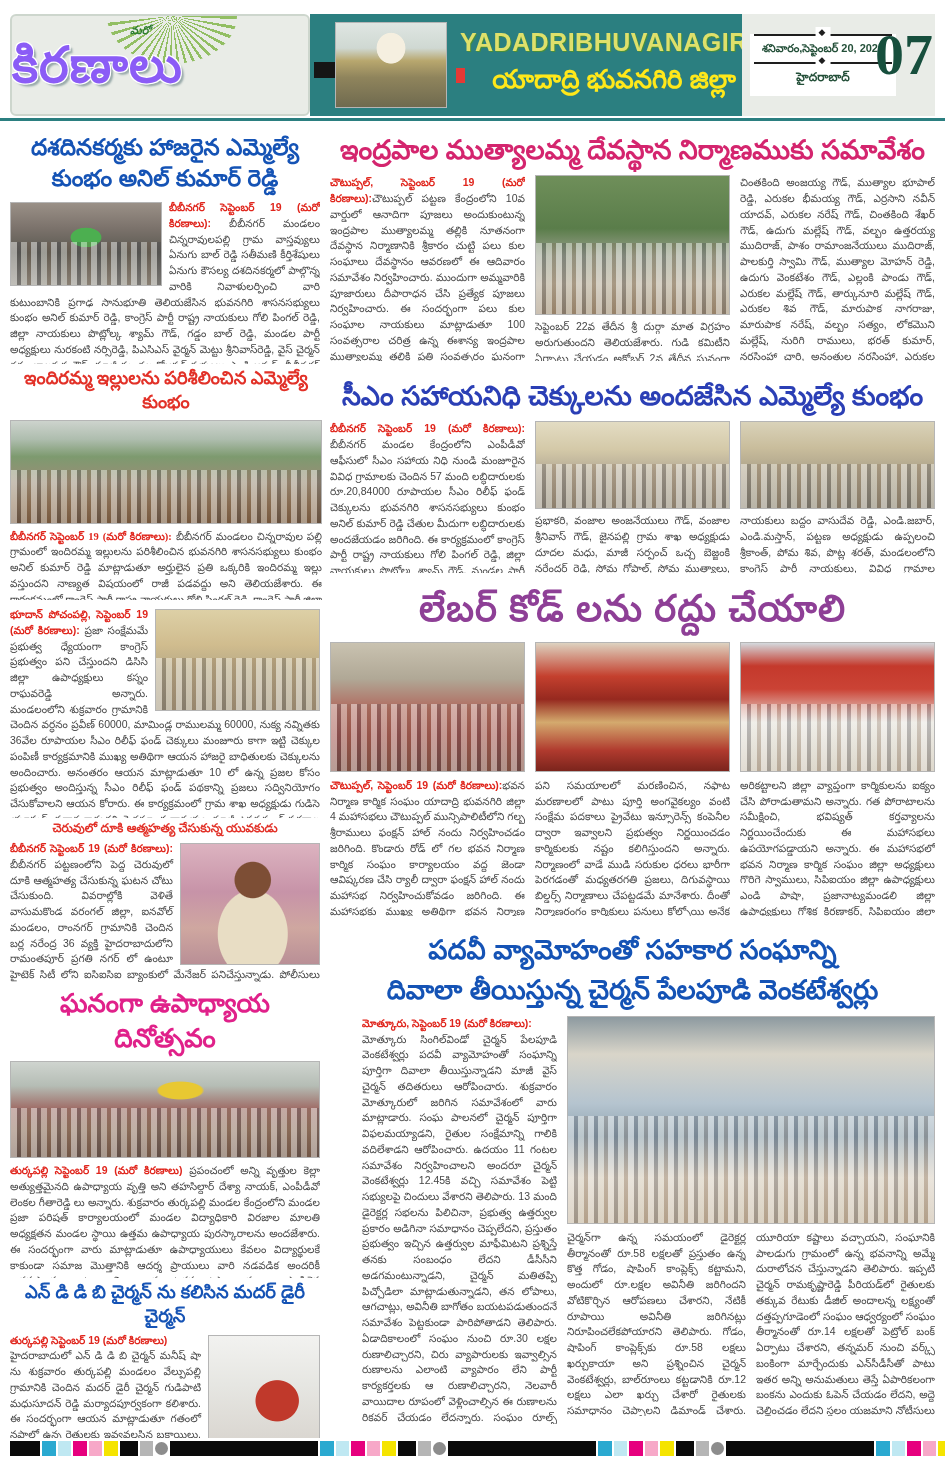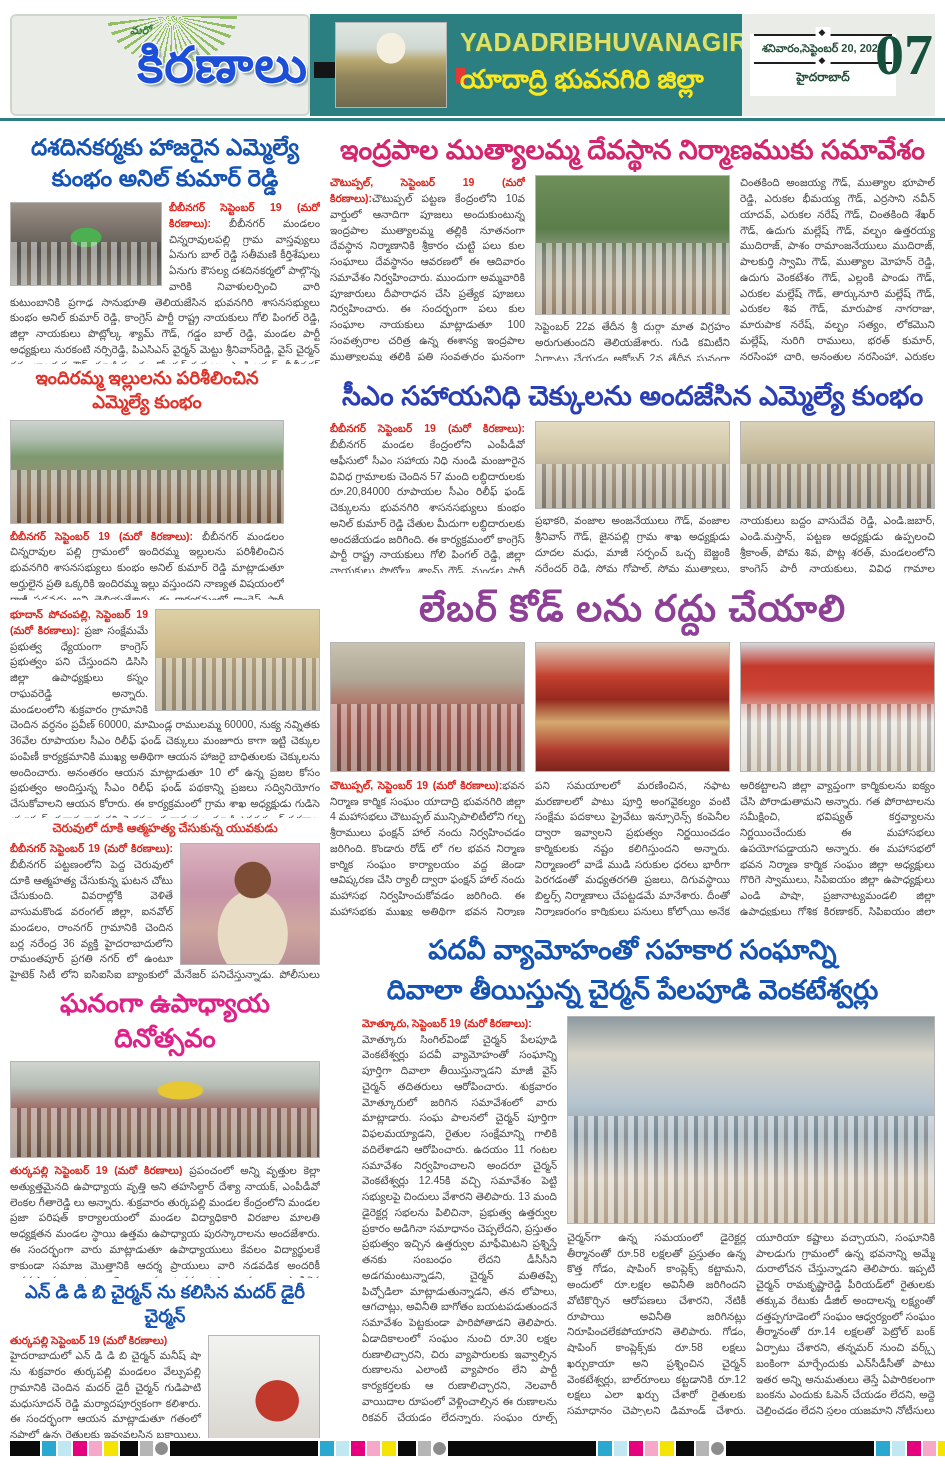--- a/index.html
+++ b/index.html
@@ -7,32 +7,32 @@
   body{font-family:"Liberation Sans","DejaVu Sans",sans-serif;}
   #page{position:relative;width:945px;height:1465px;background:#fff;overflow:hidden;padding-left:16px;}
 
   
   #header{position:absolute;left:10px;top:14px;width:925px;height:102px;}
   #header-rule{position:absolute;left:0;top:118px;width:945px;height:3px;background:#2b7f80;}
   .logo-box{position:absolute;left:0;top:0;width:300px;height:102px;background:#e9ece7;border:2px solid #cdd6cd;border-radius:6px;overflow:hidden;}
   .rays{position:absolute;left:95px;top:-48px;width:130px;height:96px;border-radius:50%;
         background:repeating-conic-gradient(#7cb342 0 3deg, #e9ece7 3deg 9deg);opacity:.8;}
   .masthead-tagline{position:absolute;left:118px;top:8px;font-size:11px;color:#2e7d32;font-weight:bold;font-style:italic;}
-  .masthead{position:absolute;left:0;top:24px;width:100%;text-align:right;font-size:50px;line-height:1;
-            font-weight:800;color:#1d4ed8;letter-spacing:1px;
+  .masthead{position:absolute;left:0;top:24px;width:100%;text-align:left;font-size:50px;line-height:1;
+            font-weight:800;color:#8b5cf6;letter-spacing:1px;
             text-shadow:1px 1px 0 #fff,-1px -1px 0 #fff,1px -1px 0 #fff,-1px 1px 0 #fff,3px 3px 2px #9aa;}
   .banner{position:absolute;left:300px;top:0;width:432px;height:102px;background:#2b7f80;overflow:hidden;}
   .banner-black-accent{position:absolute;left:4px;top:48px;width:24px;height:16px;background:#151515;}
   .banner-red-accent{position:absolute;left:146px;top:54px;width:9px;height:15px;background:#e53935;}
   .temple-photo{position:absolute;left:25px;top:8px;width:112px;height:86px;border:3px solid #fff;
         background:radial-gradient(ellipse at 50% 30%,#f5efe0 0 18%,transparent 19%),
                    linear-gradient(180deg,#dfe6e2 0%,#cfd8d2 30%,#b8a76e 45%,#8f845c 65%,#6f6a4f 100%);}
   .banner-en{position:absolute;left:150px;top:14px;width:276px;text-align:center;font-size:25px;font-weight:800;
              color:#dfe06b;letter-spacing:0.5px;text-shadow:1px 1px 0 #4a8f3a;}
-  .banner-te{position:absolute;left:150px;top:50px;width:276px;text-align:left;font-size:26px;font-weight:800;color:#ffe81a;}
+  .banner-te{position:absolute;left:150px;top:50px;width:276px;text-align:right;font-size:26px;font-weight:800;color:#ffe81a;}
   .dateplate{position:absolute;left:732px;top:0;width:193px;height:102px;background:#e9ece7;}
   .date-panel{position:absolute;left:8px;top:20px;width:146px;height:62px;background:#fff;}
   .rule-line{position:relative;height:2px;background:#1e1e1e;margin:0 4px;}
   .rule-orn{position:absolute;left:50%;top:-7px;transform:translateX(-50%);background:#fff;padding:0 3px;
             font-size:9px;color:#1e1e1e;letter-spacing:2px;}
   .date-text{text-align:center;font-size:11px;font-weight:bold;color:#234f38;padding:6px 0 5px 0;}
   .city-text{text-align:center;font-size:12px;font-weight:bold;color:#234f38;padding-top:6px;}
   .page-number{position:absolute;right:2px;top:12px;font-family:"Liberation Serif","DejaVu Serif",serif;
                font-size:58px;font-weight:bold;color:#174f3d;line-height:1;}
 
@@ -96,21 +96,21 @@
   <section class="article" style="left:10px;top:132px;width:310px;height:232px;">
     <h2 class="hl hl-blue" style="font-size:23px;">దశదినకర్మకు హాజరైన ఎమ్మెల్యే కుంభం అనిల్ కుమార్ రెడ్డి</h2>
     <div style="margin-top:6px;">
       <div class="photo crowd" style="float:left;width:152px;height:84px;margin:2px 7px 2px 0;
         background:radial-gradient(ellipse at 50% 42%, #4caf50 0 14%, transparent 15%),
                    linear-gradient(180deg,#9a9087 0%,#7c736c 30%,#5c5a52 60%,#8d8a80 100%);"></div>
       <p class="body-text" style="margin:0;"><span class="dateline">బీబీనగర్ సెప్టెంబర్ 19 (మరో కిరణాలు):</span> <span>బీబీనగర్ మండలం చిన్నరావులపల్లి గ్రామ వాస్తవ్యులు ఏనుగు బాల్ రెడ్డి సతీమణి కీర్తిశేషులు ఏనుగు కౌసల్య దశదినకర్మలో పాల్గొన్న వారికి నివాళులర్పించి వారి కుటుంబానికి ప్రగాఢ సానుభూతి తెలియజేసిన భువనగిరి శాసనసభ్యులు కుంభం అనిల్ కుమార్ రెడ్డి, కాంగ్రెస్ పార్టీ రాష్ట్ర నాయకులు గోలి పింగల్ రెడ్డి, జిల్లా నాయకులు పొట్లోల్క శ్యామ్ గౌడ్, గడ్డం బాల్ రెడ్డి, మండల పార్టీ అధ్యక్షులు నురకంటి నర్సిరెడ్డి, పిఎసిఎస్ వైర్మన్ మెట్టు శ్రీనివాస్‌రెడ్డి, వైస్ చైర్మన్ గడ్డం బాలకృష్ణ గౌడ్, మాజీ మండల కోఆప్షన్ సభ్యులు ఎండి.అక్బర్, బీబీనగర్ పట్టణ అధ్యక్షులు వంజాల పెంటయ్య గౌడ్, యువజన కాంగ్రెస్ అసెంబ్లీ అధ్యక్షులు బద్దం వాసుదేవ్ రెడ్డి, గ్రామ శాఖ అధ్యక్షులు అంబిష బాలరాజు, జైనపల్లి గ్రామ శాఖ అధ్యక్షులు దూదల మధు గౌడ్, సోమారపు చంద్రయ్య, జక్కన చంద్రయ్య, జక్కన సత్యనారాయణ పాల్గొన్నారు.</span></p>
     </div>
   </section>
 
-  <section class="article" style="left:10px;top:366px;width:274px;height:234px;">
+  <section class="article" style="left:10px;top:366px;width:312px;height:234px;font-family:Liberation Serif, serif;">
     <h2 class="hl hl-red" style="font-size:18px;">ఇందిరమ్మ ఇల్లులను పరిశీలించిన ఎమ్మెల్యే కుంభం</h2>
     <div class="photo crowd" style="width:100%;height:104px;margin:5px 0;
       background:linear-gradient(180deg,#cdd3cd 0%,#aebdae 18%,#7d9a6f 35%,#9b8d77 60%,#8a6f52 82%,#75573c 100%);"></div>
     <p class="body-text" style="margin:0;"><span class="dateline">బీబీనగర్ సెప్టెంబర్ 19 (మరో కిరణాలు):</span> <span>బీబీనగర్ మండలం చిన్నరావుల పల్లి గ్రామంలో ఇందిరమ్మ ఇల్లులను పరిశీలించిన భువనగిరి శాసనసభ్యులు కుంభం అనిల్ కుమార్ రెడ్డి మాట్లాడుతూ అర్హులైన ప్రతి ఒక్కరికి ఇందిరమ్మ ఇల్లు వస్తుందని నాణ్యత విషయంలో రాజీ పడవద్దు అని తెలియజేశారు. ఈ కార్యక్రమంలో కాంగ్రెస్ పార్టీ రాష్ట్ర నాయకులు గోలి పింగల్ రెడ్డి, కాంగ్రెస్ పార్టీ జిల్లా నాయకులు పొట్లోల్క శ్యామ్ గౌడ్, మండల అధ్యక్షులు నురకంటి నర్సిరెడ్డి, యువజన కాంగ్రెస్ అసెంబ్లీ అధ్యక్షుడు బద్దం వాసుదేవ రెడ్డి, కాంగ్రెస్ పార్టీ గ్రామ శాఖ అధ్యక్షుడు అంబిష బాలరాజు, గ్రామ నాయకులు, లబ్ధిదారులు తదితరులు పాల్గొన్నారు.</span></p>
   </section>
 
   <section class="article" style="left:10px;top:602px;width:310px;height:216px;">
     <div style="margin-top:5px;">
       <div class="photo crowd" style="float:right;width:165px;height:102px;margin:2px 0 3px 7px;
         background:linear-gradient(180deg,#ddd0a6 0%,#d0bc8e 35%,#b7a986 60%,#a09378 100%);"></div>

